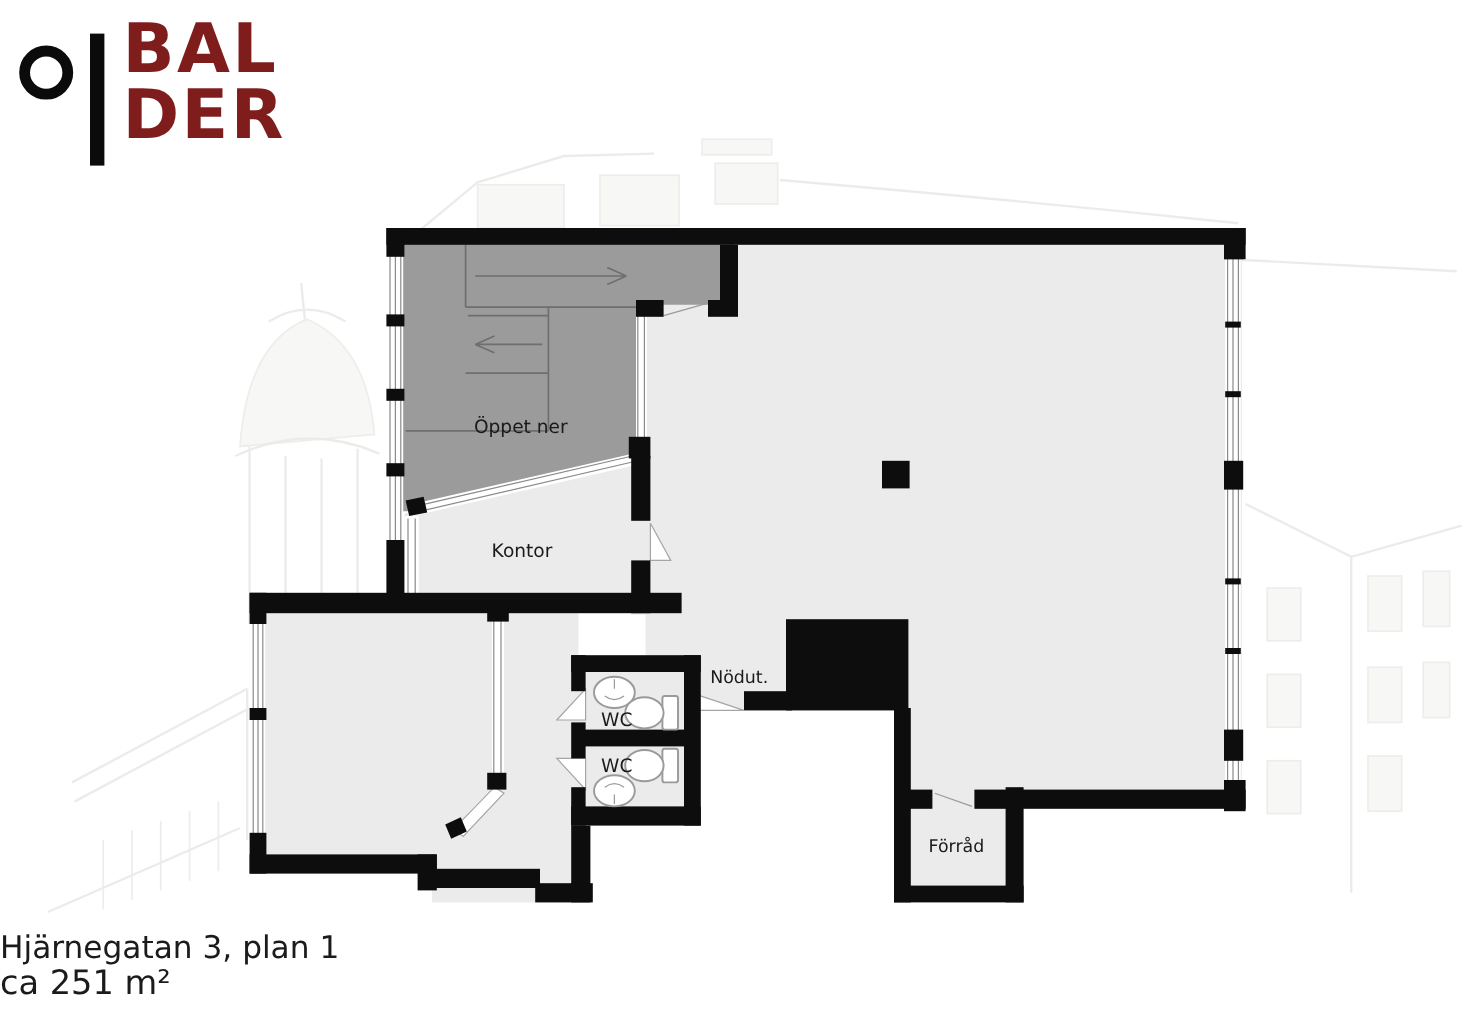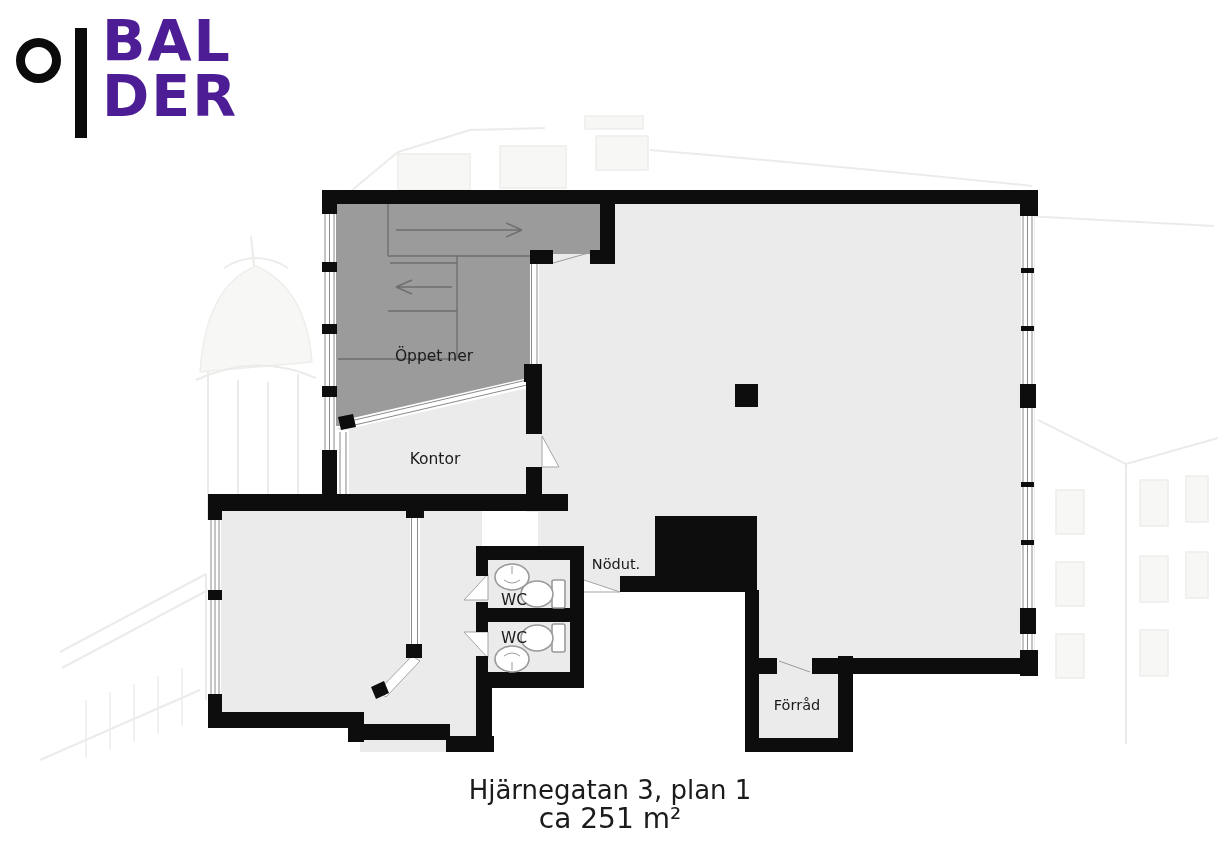--- a/index.html
+++ b/index.html
@@ -4,38 +4,38 @@
 <style>
   html,body{margin:0;padding:0;background:#ffffff;}
   body{width:1220px;height:862px;position:relative;overflow:hidden;
        font-family:"DejaVu Sans","Liberation Sans",sans-serif;color:#1b1b1b;}
   .stage{position:absolute;inset:0;}
   
   .logo{position:absolute;left:14px;top:26px;height:118px;display:flex;align-items:flex-start;}
   .logo-ring{position:absolute;left:2px;top:12px;width:27px;height:27px;border:9px solid #0b0b0b;border-radius:50%;}
   .logo-bar{position:absolute;left:61px;top:2px;width:12px;height:110px;background:#0b0b0b;}
   .logo-text{position:absolute;left:88px;top:-12px;font-weight:700;font-size:57px;line-height:55px;
-             letter-spacing:2px;color:#4c1d95;}
+             letter-spacing:2px;color:#7f1d1d;}
   
   svg{position:absolute;inset:0;}
   .w{fill:#0d0d0d;}
   .floor{fill:#EBEBEB;}
   .stairfloor{fill:#9B9B9B;}
   .win{fill:#ffffff;}
   .wl{stroke:#8a8a8a;stroke-width:1;fill:none;}
   .gl{stroke:#9a9a9a;stroke-width:1;fill:none;}
   .stair{stroke:#6f6f6f;stroke-width:1.4;fill:none;}
   .fix{stroke:#9a9a9a;stroke-width:1.6;fill:#ffffff;}
   .door{fill:#ffffff;stroke:#a5a5a5;stroke-width:1;}
   .sketch{stroke:#dcdcd8;stroke-width:2;fill:none;}
   .sketchf{fill:#f2f2ee;stroke:#e0e0db;stroke-width:1.5;}
   .roomlabel{fill:#1a1a1a;font-size:15.5px;font-family:"DejaVu Sans","Liberation Sans",sans-serif;}
   .roomlabel.sm{font-size:14.5px;}
   
-  .caption{position:absolute;left:0;right:0;top:776px;text-align:center;}
+  .caption{position:absolute;left:0;right:0;top:776px;text-align:left;}
   .caption .l1{font-size:26px;line-height:28px;}
   .caption .l2{font-size:28px;line-height:28px;margin-top:1px;}
   .caption .l3{font-size:15.5px;line-height:20px;margin-top:2px;}
 </style>
 </head>
 <body>
 
 <div class="stage">
 
   <div class="logo">

